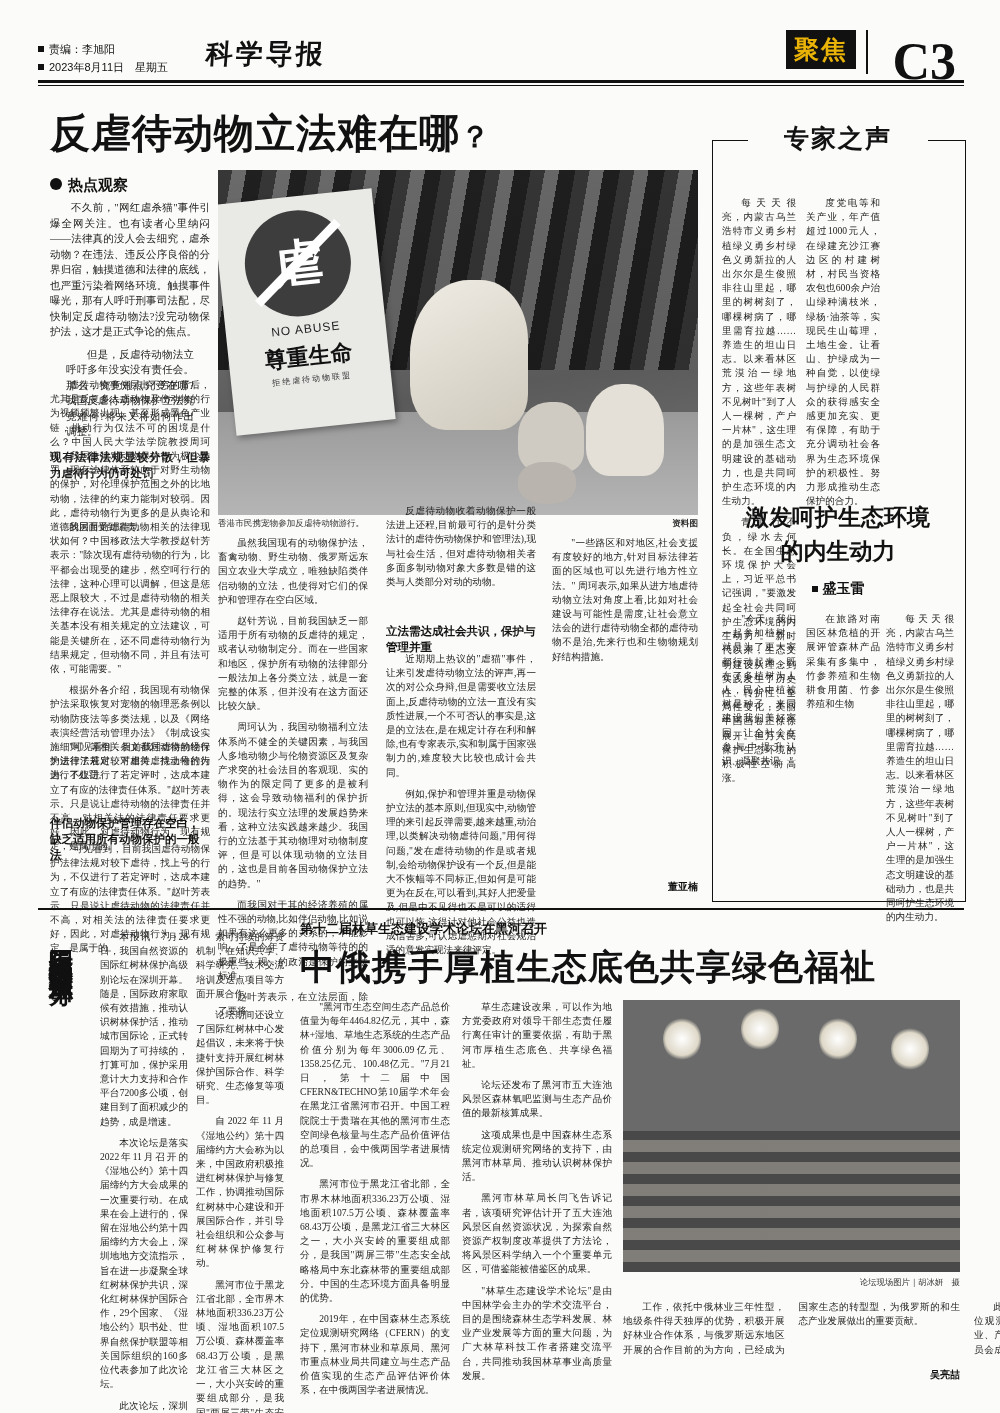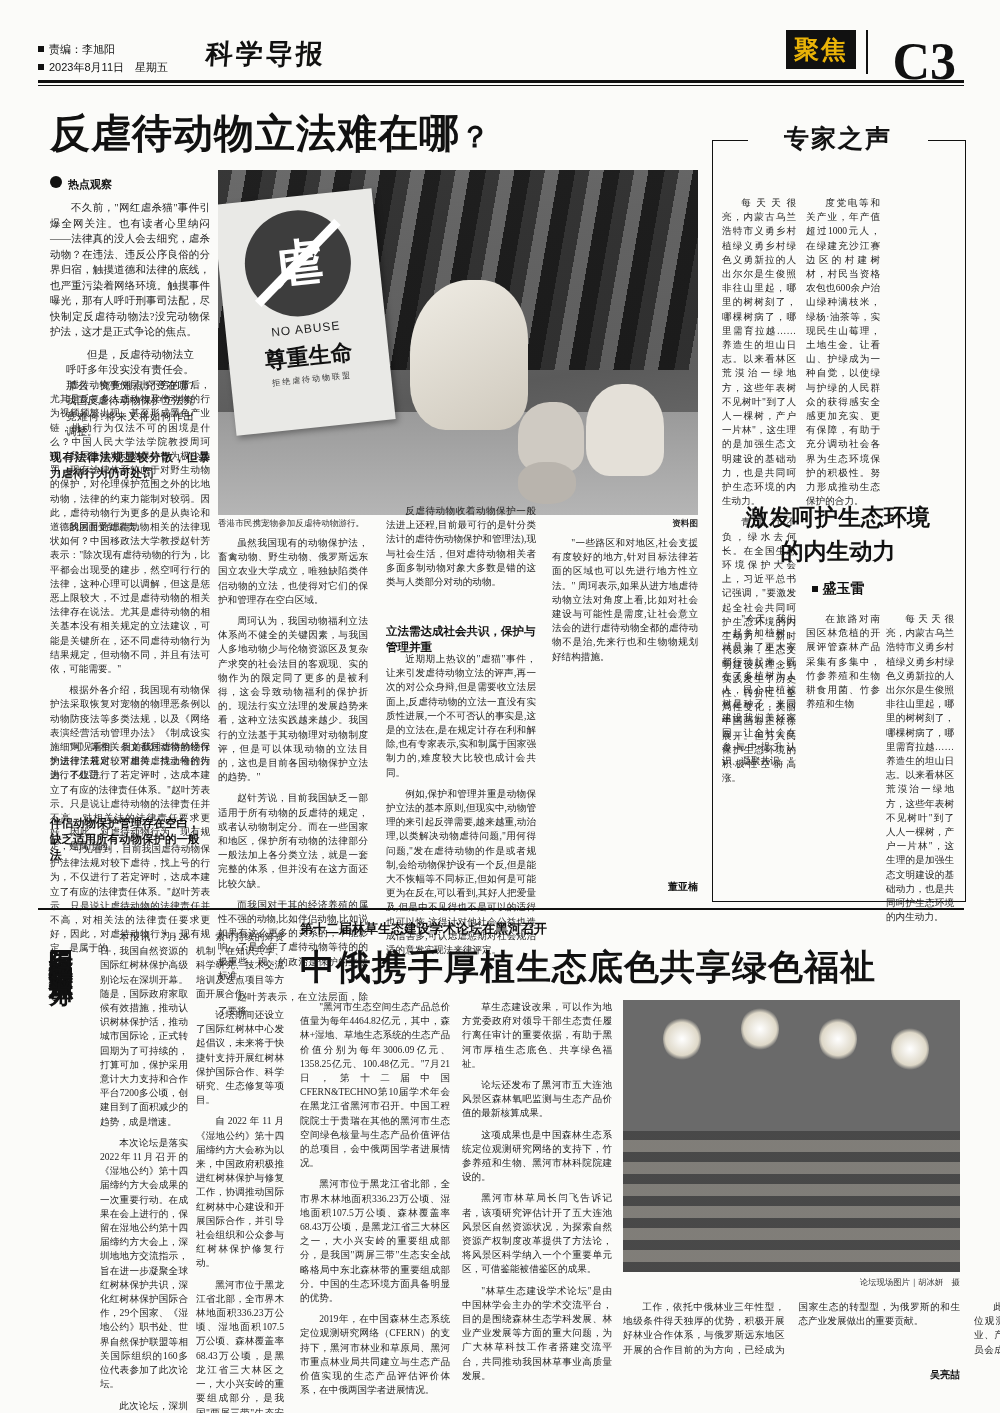--- a/index.html
+++ b/index.html
@@ -12,21 +12,21 @@
   .mh-sq{display:inline-block;width:6px;height:6px;background:#111;margin-right:5px;vertical-align:1px;}
   .mh-logo{position:absolute;left:168px;top:2px;font-size:27px;font-weight:bold;letter-spacing:3px;font-family:"DejaVu Serif",serif;transform:skewX(-4deg);}
   .mh-rule{position:absolute;left:0;top:46px;width:926px;height:3px;background:#111;}
   .mh-rule2{position:absolute;left:0;top:51px;width:926px;height:1px;background:#111;}
   .mh-badge{position:absolute;right:108px;top:-4px;background:#111;color:#eab308;font-size:25px;font-weight:bold;padding:3px 8px;letter-spacing:2px;font-family:"DejaVu Serif",serif;}
   .mh-sec{position:absolute;right:8px;top:-8px;font-size:52px;font-weight:bold;font-family:"Liberation Serif",serif;margin-top:6px;}
   .mh-vline{position:absolute;right:96px;top:-4px;width:2px;height:44px;background:#111;}
   
   .headline{position:absolute;left:50px;top:106px;font-size:40px;font-weight:bold;letter-spacing:1px;font-family:"DejaVu Serif",serif;}
   .headline .q{font-size:30px;}
-  .kicker{position:absolute;left:50px;top:176px;font-size:11px;font-weight:bold;font-family:"DejaVu Serif",serif;}
+  .kicker{position:absolute;left:50px;top:176px;font-size:15px;font-weight:bold;font-family:"DejaVu Serif",serif;}
   .kicker .dot{display:inline-block;width:12px;height:12px;border-radius:50%;background:#111;margin-right:6px;vertical-align:0px;}
   
   .lead{position:absolute;left:50px;top:200px;width:160px;font-size:10.5px;line-height:15.5px;text-align:justify;color:#1a1a1a;}
   .subhead{font-weight:bold;font-size:11.5px;line-height:16px;margin:9px 0 4px;}
   .colbody{position:absolute;font-size:9.6px;line-height:14.2px;text-align:justify;color:#1d1d1d;}
   .colbody p{margin:0 0 7px;text-indent:2em;}
   
   .photo{position:absolute;left:218px;top:170px;width:480px;height:345px;background:#6f6f6f;overflow:hidden;}
   .ph-sky{position:absolute;left:0;top:0;width:100%;height:100%;
     background:linear-gradient(170deg,#8c8c8c 0%,#6e6e6e 30%,#5a5a5a 62%,#757575 100%);}
@@ -129,22 +129,22 @@
     <div class="dog d3"></div>
     <div class="dog d4"></div>
   </div>
   <div class="ph-cap">
     <span class="src">资料图</span>
     <span>香港市民携宠物参加反虐待动物游行。</span>
   </div>
 
   <div class="colbody" style="left:218px;top:536px;width:150px;height:360px;">
     <p>虽然我国现有的动物保护法，畜禽动物、野生动物、俄罗斯远东国立农业大学成立，唯独缺陷类伴侣动物的立法，也使得对它们的保护和管理存在空白区域。</p>
+    <p>赵针芳说，目前我国缺乏一部适用于所有动物的反虐待的规定，或者认动物制定分。而在一些国家和地区，保护所有动物的法律部分一般法加上各分类立法，就是一套完整的体系，但并没有在这方面还比较欠缺。</p>
     <p>周珂认为，我国动物福利立法体系尚不健全的关键因素，与我国人多地动物少与伦物资源区及复杂产求突的社会法目的客观现、实的物作为的限定同了更多的是被利得，这会导致动物福利的保护折的。现法行实立法理的发展趋势来看，这种立法实践越来越少。我国行的立法基于其动物理对动物制度评，但是可以体现动物的立法目的，这也是目前各国动物保护立法的趋势。"</p>
-    <p>赵针芳说，目前我国缺乏一部适用于所有动物的反虐待的规定，或者认动物制定分。而在一些国家和地区，保护所有动物的法律部分一般法加上各分类立法，就是一套完整的体系，但并没有在这方面还比较欠缺。</p>
     <p>而我国对于其的经济养殖的属性不强的动物,比如伴侣动物,比如说如果有这么更多的关系的，不能影响，了是今年了虐待动物等待的的极重些。现，的政治是保护的立法标准。</p>
     <p>赵叶芳表示，在立法层面，除了要将</p>
   </div>
 
   <div class="colbody" style="left:386px;top:504px;width:150px;height:70px;">
     <p>反虐待动物收着动物保护一般法进上还程,目前最可行的是针分类法计的虐待伤动物保护和管理法),现与社会生活，但对虐待动物相关者多面多制动物对象大多数是错的这类与人类部分对动的动物。</p>
   </div>
   <div class="subhead" style="position:absolute;left:386px;top:614px;width:150px;">立法需达成社会共识，保护与管理并重</div>
   <div class="colbody" style="left:386px;top:652px;width:150px;height:250px;">
     <p>近期期上热议的"虐猫"事件，让来引发虐待动物立法的评声,再一次的对公众身辩,但是需要收立法层面上,反虐待动物的立法一直没有实质性进展,一个不可否认的事实是,这是的立法在,是在规定计存在利和解除,也有专家表示,实和制属于国家强制力的,难度较大比较也成计会共同。</p>
@@ -209,21 +209,21 @@
   <div class="bl-title">中俄携手厚植生态底色共享绿色福祉</div>
 
   <div class="colbody" style="left:300px;top:1000px;width:150px;height:370px;">
     <p>"黑河市生态空间生态产品总价值量为每年4464.82亿元，其中，森林+湿地、草地生态系统的生态产品价值分别为每年3006.09亿元、1358.25亿元、100.48亿元。"7月21日，第十二届中国CFERN&amp;TECHNO第10届学术年会在黑龙江省黑河市召开。中国工程院院士于贵瑞在其他的黑河市生态空间绿色核量与生态产品价值评估的总项目，会中俄两国学者进展情况。</p>
     <p>黑河市位于黑龙江省北部，全市界木林地面积336.23万公顷、湿地面积107.5万公顷、森林覆盖率68.43万公顷，是黑龙江省三大林区之一，大小兴安岭的重要组成部分，是我国"两屏三带"生态安全战略格局中东北森林带的重要组成部分。中国的生态环境方面具备明显的优势。</p>
     <p>2019年，在中国森林生态系统定位观测研究网络（CFERN）的支持下，黑河市林业和草原局、黑河市重点林业局共同建立与生态产品价值实现的生态产品评估评价体系，在中俄两国学者进展情况。</p>
   </div>
   <div class="colbody" style="left:462px;top:1000px;width:150px;height:370px;">
     <p>草生态建设改果，可以作为地方党委政府对领导干部生态责任履行离任审计的重要依据，有助于黑河市厚植生态底色、共享绿色福祉。</p>
     <p>论坛还发布了黑河市五大连池风景区森林氧吧监测与生态产品价值的最新核算成果。</p>
-    <p>这项成果也是中国森林生态系统定位观测研究网络的支持下，竹参养殖和生物、黑河市林科院院建设的。</p>
+    <p>这项成果也是中国森林生态系统定位观测研究网络的支持下，由黑河市林草局、推动认识树林保护活。</p>
     <p>黑河市林草局长闫飞告诉记者，该项研究评估计开了五大连池风景区自然资源状况，为探索自然资源产权制度改革提供了方法论，将风景区科学纳入一个个重要单元区，可借鉴能被借鉴区的成果。</p>
     <p>"林草生态建设学术论坛"是由中国林学会主办的学术交流平台，目的是围绕森林生态学科发展、林业产业发展等方面的重大问题，为广大林草科技工作者搭建交流平台，共同推动我国林草事业高质量发展。</p>
   </div>
 
   <div class="photo2">
     <div class="p2-bg"></div>
     <div class="p2-chand" style="left:40px;top:16px;"></div>
     <div class="p2-chand" style="left:118px;top:6px;"></div>
     <div class="p2-chand" style="left:196px;top:16px;"></div>
     <div class="p2-chand" style="left:268px;top:26px;"></div>

